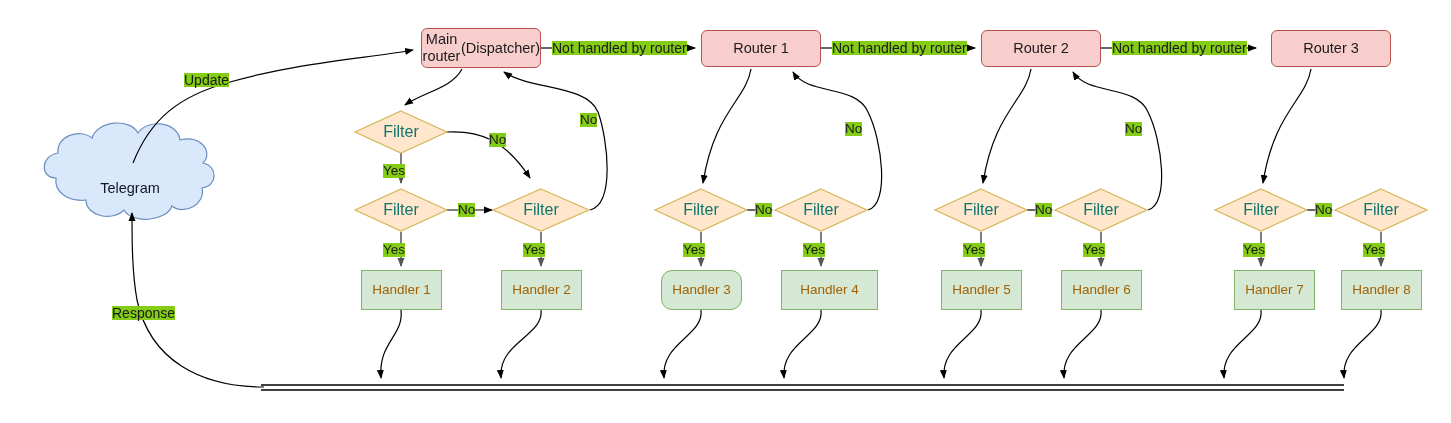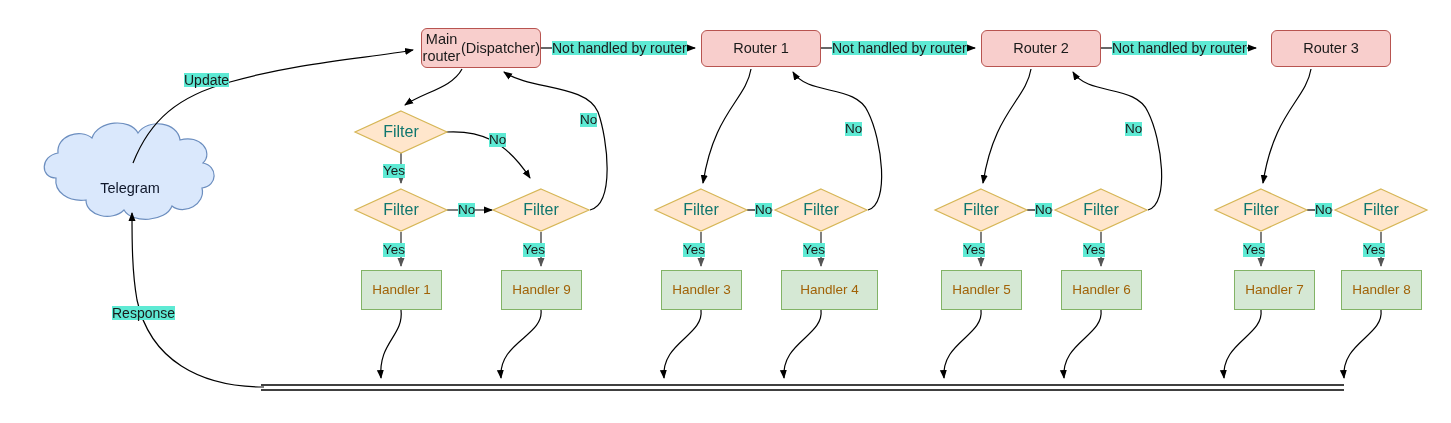--- a/index.html
+++ b/index.html
@@ -8,21 +8,21 @@
   svg.layer{position:absolute;left:0;top:0;width:1451px;height:423px;}
   .node{position:absolute;box-sizing:border-box;display:flex;align-items:center;
         justify-content:center;text-align:center;line-height:1.15;}
   .router{background:#f8cecc;border:1px solid #b85450;border-radius:6px;
           font-size:14.5px;color:#1a1a1a;}
   .handler{background:#d5e8d4;border:1px solid #82b366;font-size:13.5px;color:#a16207;}
   .diamond-label{position:absolute;left:0;top:0;width:100%;height:100%;
         display:flex;align-items:center;justify-content:center;font-size:16px;color:#0f766e;}
   .cloudlabel{position:absolute;font-size:14.5px;color:#0f172a;}
   .edgelabel{position:absolute;font-size:14px;color:#1a1a1a;white-space:nowrap;
-        background:#5eead4;line-height:1;}
+        background:#84cc16;line-height:1;}
   .small{font-size:13.5px;}
 </style>
 </head>
 <body>
 
 <div id="stage">
 
   <svg class="layer" viewBox="0 0 1451 423" xmlns="http://www.w3.org/2000/svg">
     <defs>
       <marker id="arrow" markerWidth="10" markerHeight="10" refX="8" refY="4" orient="auto" markerUnits="userSpaceOnUse">
@@ -142,23 +142,23 @@
   <div class="diamond-label" style="left:781px;top:189px;width:80px;height:42px;">Filter</div>
   <div class="diamond-label" style="left:941px;top:189px;width:80px;height:42px;">Filter</div>
   <div class="diamond-label" style="left:1061px;top:189px;width:80px;height:42px;">Filter</div>
   <div class="diamond-label" style="left:1221px;top:189px;width:80px;height:42px;">Filter</div>
   <div class="diamond-label" style="left:1341px;top:189px;width:80px;height:42px;">Filter</div>
 
   <div class="node handler" style="left:361px;top:270px;width:81px;height:40px;">
     <span>Handler 1</span>
     </div>
   <div class="node handler" style="left:501px;top:270px;width:81px;height:40px;">
-    <span>Handler 9</span>
-    </div>
-  <div class="node handler" style="left:661px;top:270px;width:81px;height:40px;">
+    <span>Handler 2</span>
+    </div>
+  <div class="node handler" style="left:661px;top:270px;width:81px;height:40px;border-radius:11px;">
     <span>Handler 3</span>
     </div>
   <div class="node handler" style="left:781px;top:270px;width:97px;height:40px;">
     <span>Handler 4</span>
     </div>
   <div class="node handler" style="left:941px;top:270px;width:81px;height:40px;">
     <span>Handler 5</span>
     </div>
   <div class="node handler" style="left:1061px;top:270px;width:81px;height:40px;">
     <span>Handler 6</span>

